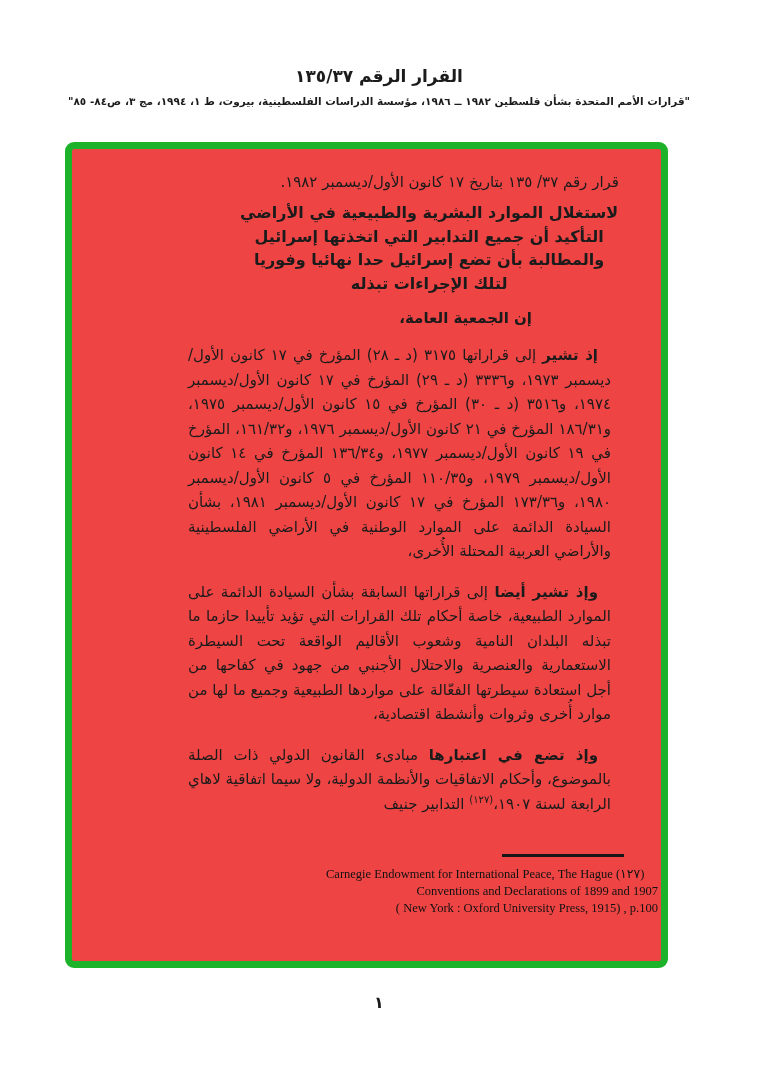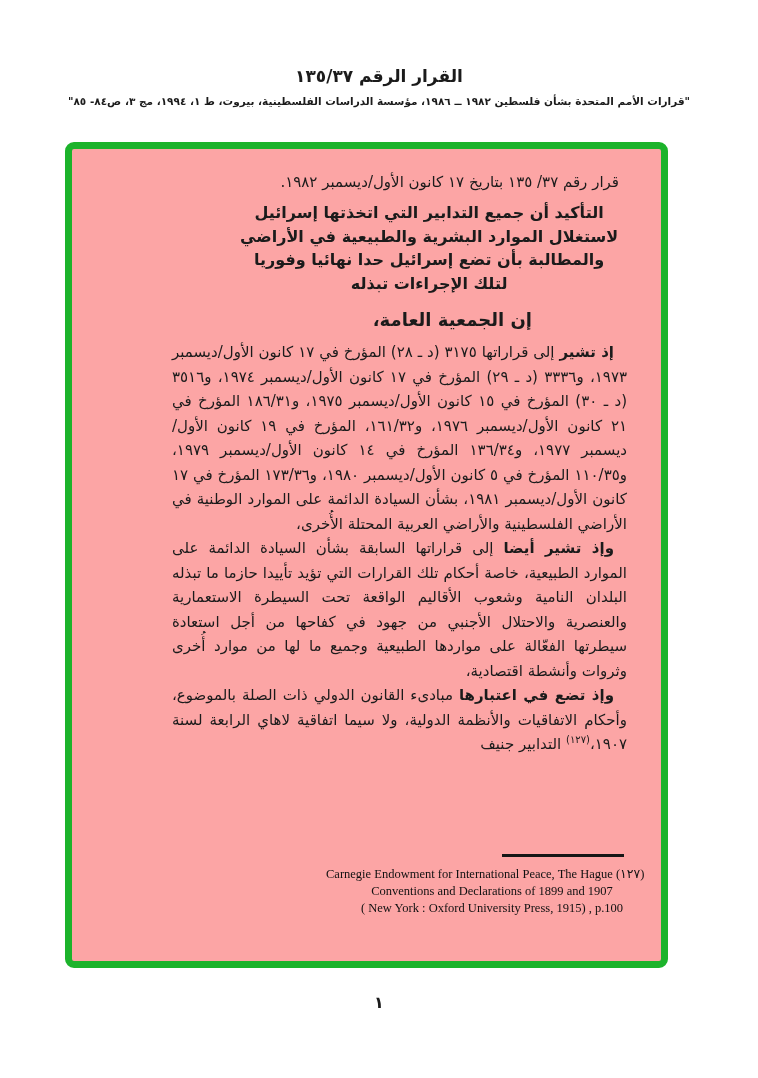--- a/index.html
+++ b/index.html
@@ -5,61 +5,61 @@
   html,body{margin:0;padding:0;background:#ffffff;}
   .page{
     position:relative;width:758px;height:1078px;background:#ffffff;overflow:hidden;
     font-family:"DejaVu Sans",sans-serif;color:#1b1b1b;
   }
   .doc-header{position:absolute;top:66px;left:0;width:100%;text-align:center;direction:rtl;}
   .doc-title{font-size:17px;font-weight:bold;}
   .doc-source{font-size:10.5px;font-weight:bold;margin-top:9px;white-space:nowrap;}
   .green-box{
     position:absolute;left:65px;top:142px;width:589px;height:812px;
-    border:7px solid #1cb32b;border-radius:9px;background:#fca5a5;
+    border:7px solid #1cb32b;border-radius:9px;background:#ef4444;
   }
   .box-inner{position:absolute;top:0;right:0;bottom:0;left:0;padding:24px 34px 0 100px;direction:rtl;}
   .res-heading{font-size:15px;text-align:right;padding-right:8px;margin:0 0 10px 0;}
   .res-title{
     font-weight:bold;font-size:16px;line-height:23.5px;text-align:center;
     width:87%;margin:0 0 14px auto;
   }
-  .salutation{font-weight:bold;font-size:18px;margin:0 95px 10px 0;}
+  .salutation{font-weight:bold;font-size:15px;margin:0 95px 10px 0;}
   .body-par{
     font-size:15px;line-height:24.5px;text-align:justify;text-align-last:right;
-    text-indent:13px;margin:0;
+    text-indent:13px;margin:16px;
   }
   .lead{font-weight:bold;}
   .fn-ref{font-size:10px;line-height:0;}
   .footnote-area{position:absolute;right:3px;bottom:44px;width:332px;}
   .fn-rule{width:122px;height:3px;background:#161616;margin:0 34px 9px auto;}
   .fn-line{font-family:"Liberation Serif",serif;font-size:12.5px;line-height:17px;color:#111;}
   .fn-line-1{direction:rtl;text-align:left;}
-  .fn-line-2,.fn-line-3{direction:ltr;text-align:center;}
+  .fn-line-2,.fn-line-3{direction:ltr;text-align:right;}
   .page-number{position:absolute;top:993px;left:0;width:100%;text-align:center;
     font-size:16px;font-weight:bold;direction:rtl;}
 </style>
 </head>
 <body>
 
 <div class="page">
 
   <div class="doc-header">
     <div class="doc-title">القرار الرقم ١٣٥/٣٧</div>
     <div class="doc-source">"قرارات الأمم المتحدة بشأن فلسطين ١٩٨٢ ــ ١٩٨٦، مؤسسة الدراسات الفلسطينية، بيروت، ط ١، ١٩٩٤، مج ٣، ص٨٤- ٨٥"</div>
   </div>
 
   <div class="green-box" style="border-color: rgb(28, 179, 43);">
     <div class="box-inner">
 
       <p class="res-heading">قرار رقم ٣٧/ ١٣٥ بتاريخ ١٧ كانون الأول/ديسمبر ١٩٨٢.</p>
 
       <div class="res-title">
+        <div>لاستغلال الموارد البشرية والطبيعية في الأراضي</div>
         <div>التأكيد أن جميع التدابير التي اتخذتها إسرائيل</div>
-        <div>لاستغلال الموارد البشرية والطبيعية في الأراضي</div>
         <div>والمطالبة بأن تضع إسرائيل حدا نهائيا وفوريا</div>
         <div>لتلك الإجراءات تبذله</div>
       </div>
 
       <p class="salutation">إن الجمعية العامة،</p>
 
       <p class="body-par"><span class="lead">إذ تشير</span> <span>إلى قراراتها ٣١٧٥ (د ـ ٢٨) المؤرخ في ١٧ كانون الأول/ديسمبر ١٩٧٣، و٣٣٣٦ (د ـ ٢٩) المؤرخ في ١٧ كانون الأول/ديسمبر ١٩٧٤، و٣٥١٦ (د ـ ٣٠) المؤرخ في ١٥ كانون الأول/ديسمبر ١٩٧٥، و١٨٦/٣١ المؤرخ في ٢١ كانون الأول/ديسمبر ١٩٧٦، و١٦١/٣٢، المؤرخ في ١٩ كانون الأول/ديسمبر ١٩٧٧، و١٣٦/٣٤ المؤرخ في ١٤ كانون الأول/ديسمبر ١٩٧٩، و١١٠/٣٥ المؤرخ في ٥ كانون الأول/ديسمبر ١٩٨٠، و١٧٣/٣٦ المؤرخ في ١٧ كانون الأول/ديسمبر ١٩٨١، بشأن السيادة الدائمة على الموارد الوطنية في الأراضي الفلسطينية والأراضي العربية المحتلة الأُخرى،</span></p>
 
       <p class="body-par"><span class="lead">وإذ تشير أيضا</span> <span>إلى قراراتها السابقة بشأن السيادة الدائمة على الموارد الطبيعية، خاصة أحكام تلك القرارات التي تؤيد تأييدا حازما ما تبذله البلدان النامية وشعوب الأقاليم الواقعة تحت السيطرة الاستعمارية والعنصرية والاحتلال الأجنبي من جهود في كفاحها من أجل استعادة سيطرتها الفعّالة على مواردها الطبيعية وجميع ما لها من موارد أُخرى وثروات وأنشطة اقتصادية،</span></p>
 

